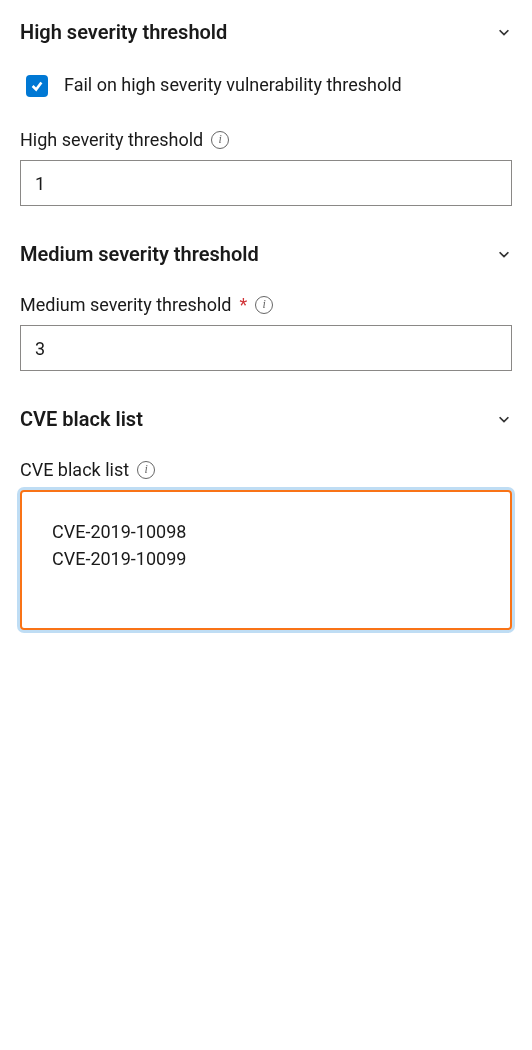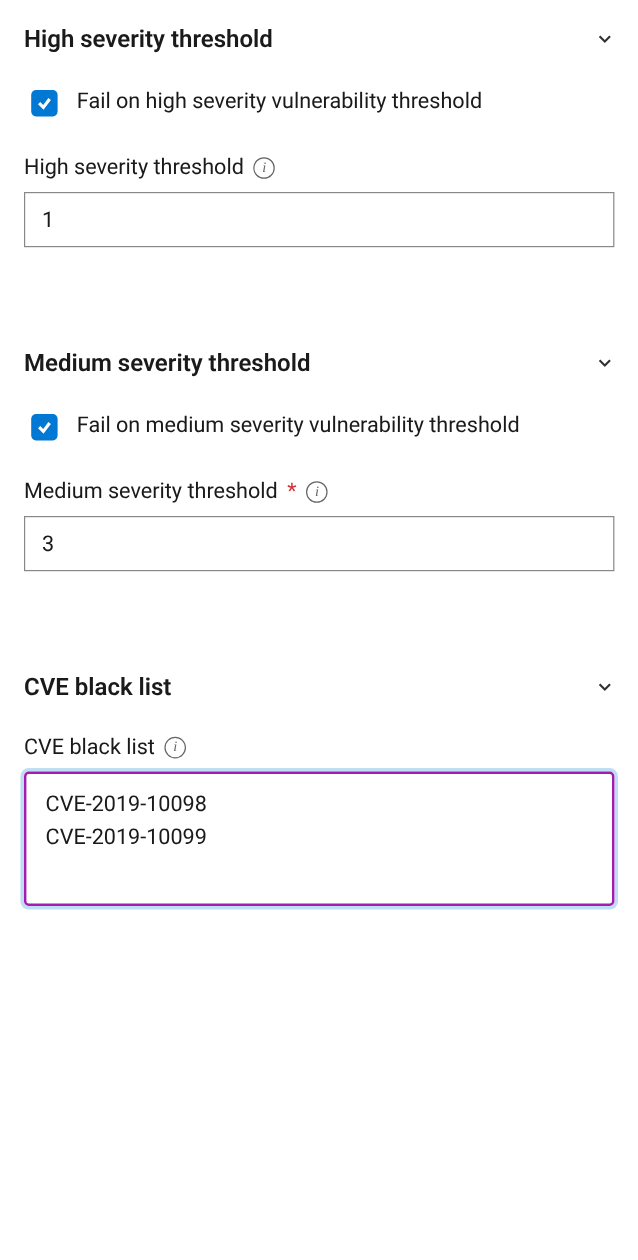--- a/index.html
+++ b/index.html
@@ -8,21 +8,21 @@
       padding: 0;
     }
     body {
       font-family: -apple-system, BlinkMacSystemFont, "Segoe UI", Roboto, Helvetica, Arial, sans-serif;
       background: #fff;
       width: 532px;
       padding: 20px;
       color: #1a1a1a;
     }
     .section {
-      margin-bottom: 84px;
+      margin-bottom: 36px;
     }
     .section-header {
       display: flex;
       justify-content: space-between;
       align-items: center;
       margin-bottom: 28px;
       cursor: pointer;
     }
     .section-title {
       font-size: 20px;
@@ -107,23 +107,23 @@
       width: 100%;
       height: 46px;
       padding: 10px 14px;
       font-size: 18px;
       border: 1px solid #8a8886;
       background: #fff;
       color: #1a1a1a;
       font-family: inherit;
     }
     .textarea-wrapper {
-      border: 2px solid #a21caf;
+      border: 2px solid #f97316;
       border-radius: 4px;
-      padding: 2px;
+      padding: 16px;
       box-shadow: 0 0 0 3px rgba(0, 120, 212, 0.25);
       text-decoration: underline;
     }
     .textarea-input {
       width: 100%;
       height: 100px;
       padding: 10px 14px;
       font-size: 18px;
       border: none;
       background: #fff;
@@ -163,28 +163,20 @@
 
 <div class="section">
   <div class="section-header">
     <div class="section-title">Medium severity threshold</div>
     <div class="chevron">
       <svg viewBox="0 0 16 16">
           <polyline points="3,6 8,11 13,6"></polyline>
         </svg>
     </div>
   </div>
-  <div class="checkbox-row">
-    <div class="checkbox">
-      <svg viewBox="0 0 16 16">
-          <polyline points="3,8 7,12 13,4"></polyline>
-        </svg>
-    </div>
-    <div class="checkbox-label">Fail on medium severity vulnerability threshold</div>
-  </div>
   <div class="field-label-row">
     <span class="field-label">Medium severity threshold</span>
     <span class="required">*</span>
     <span class="info-icon">i</span>
   </div>
   <input type="text" class="text-input" value="3" style="">
 </div>
 
 <div class="section">
   <div class="section-header">

